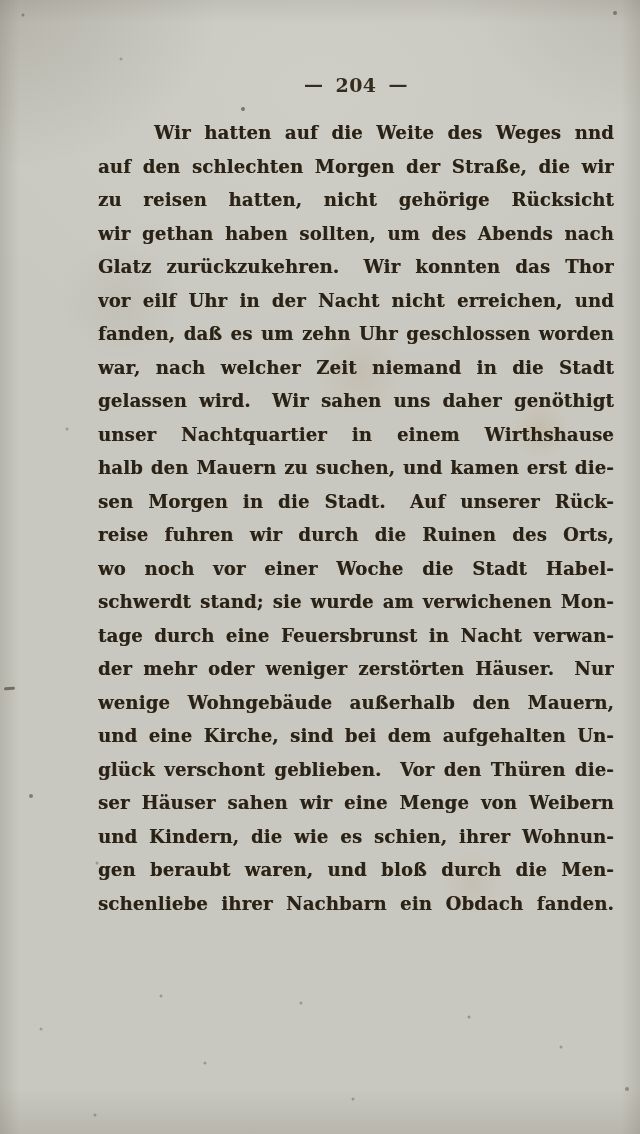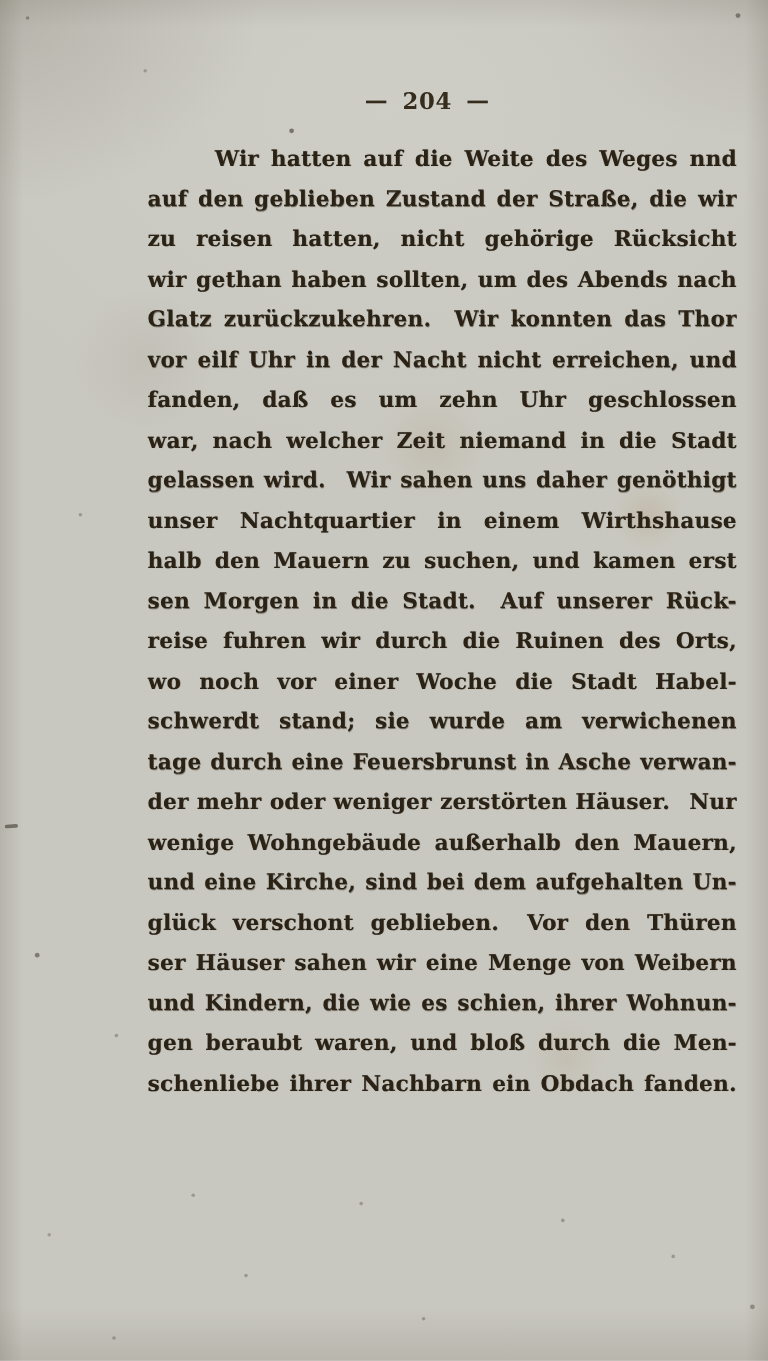--- a/index.html
+++ b/index.html
@@ -45,21 +45,20 @@
     font-size: 18px;
     font-weight: bold;
     line-height: 33.5px;
     height: 33.5px;
     overflow: hidden;
     text-align: justify;
     text-align-last: justify;
     letter-spacing: 0.2px;
     text-shadow: 0.4px 0.4px 0.6px rgba(43,34,22,0.55);
     white-space: normal;
-    margin-left: 25px;
   }
   .line.indent { padding-left: 56px; }
   
   .specks {
     position: absolute; inset: 0; pointer-events: none;
   }
   .specks::before {
     content: "";
     position: absolute; left: -10px; top: -10px;
     width: 2px; height: 2px; border-radius: 50%;
@@ -98,35 +97,35 @@
 <body>
 
 <div class="page">
 
   <div class="header">
     <span class="dash">—</span><span>204</span><span class="dash">—</span>
   </div>
 
   <div class="textblock">
     <div class="line indent">Wir hatten auf die Weite des Weges nnd</div>
-    <div class="line">auf den geblieben Zustand der Straße, die wir</div>
+    <div class="line">auf den schlechten Morgen der Straße, die wir</div>
     <div class="line">zu reisen hatten, nicht gehörige Rücksicht genom-</div>
     <div class="line">wir gethan haben sollten, um des Abends nach</div>
     <div class="line">Glatz zurückzukehren.  Wir konnten das Thor</div>
     <div class="line">vor eilf Uhr in der Nacht nicht erreichen, und</div>
     <div class="line">fanden, daß es um zehn Uhr geschlossen worden</div>
     <div class="line">war, nach welcher Zeit niemand in die Stadt</div>
     <div class="line">gelassen wird.  Wir sahen uns daher genöthigt</div>
     <div class="line">unser Nachtquartier in einem Wirthshause außer-</div>
     <div class="line">halb den Mauern zu suchen, und kamen erst die-</div>
     <div class="line">sen Morgen in die Stadt.  Auf unserer Rück-</div>
     <div class="line">reise fuhren wir durch die Ruinen des Orts,</div>
     <div class="line">wo noch vor einer Woche die Stadt Habel-</div>
     <div class="line">schwerdt stand; sie wurde am verwichenen Mon-</div>
-    <div class="line">tage durch eine Feuersbrunst in Asche verwan-</div>
+    <div class="line">tage durch eine Feuersbrunst in Nacht verwan-</div>
     <div class="line">der mehr oder weniger zerstörten Häuser.  Nur</div>
     <div class="line">wenige Wohngebäude außerhalb den Mauern,</div>
     <div class="line">und eine Kirche, sind bei dem aufgehalten Un-</div>
     <div class="line">glück verschont geblieben.  Vor den Thüren die-</div>
     <div class="line">ser Häuser sahen wir eine Menge von Weibern</div>
     <div class="line">und Kindern, die wie es schien, ihrer Wohnun-</div>
     <div class="line">gen beraubt waren, und bloß durch die Men-</div>
     <div class="line">schenliebe ihrer Nachbarn ein Obdach fanden.</div>
   </div>
 

